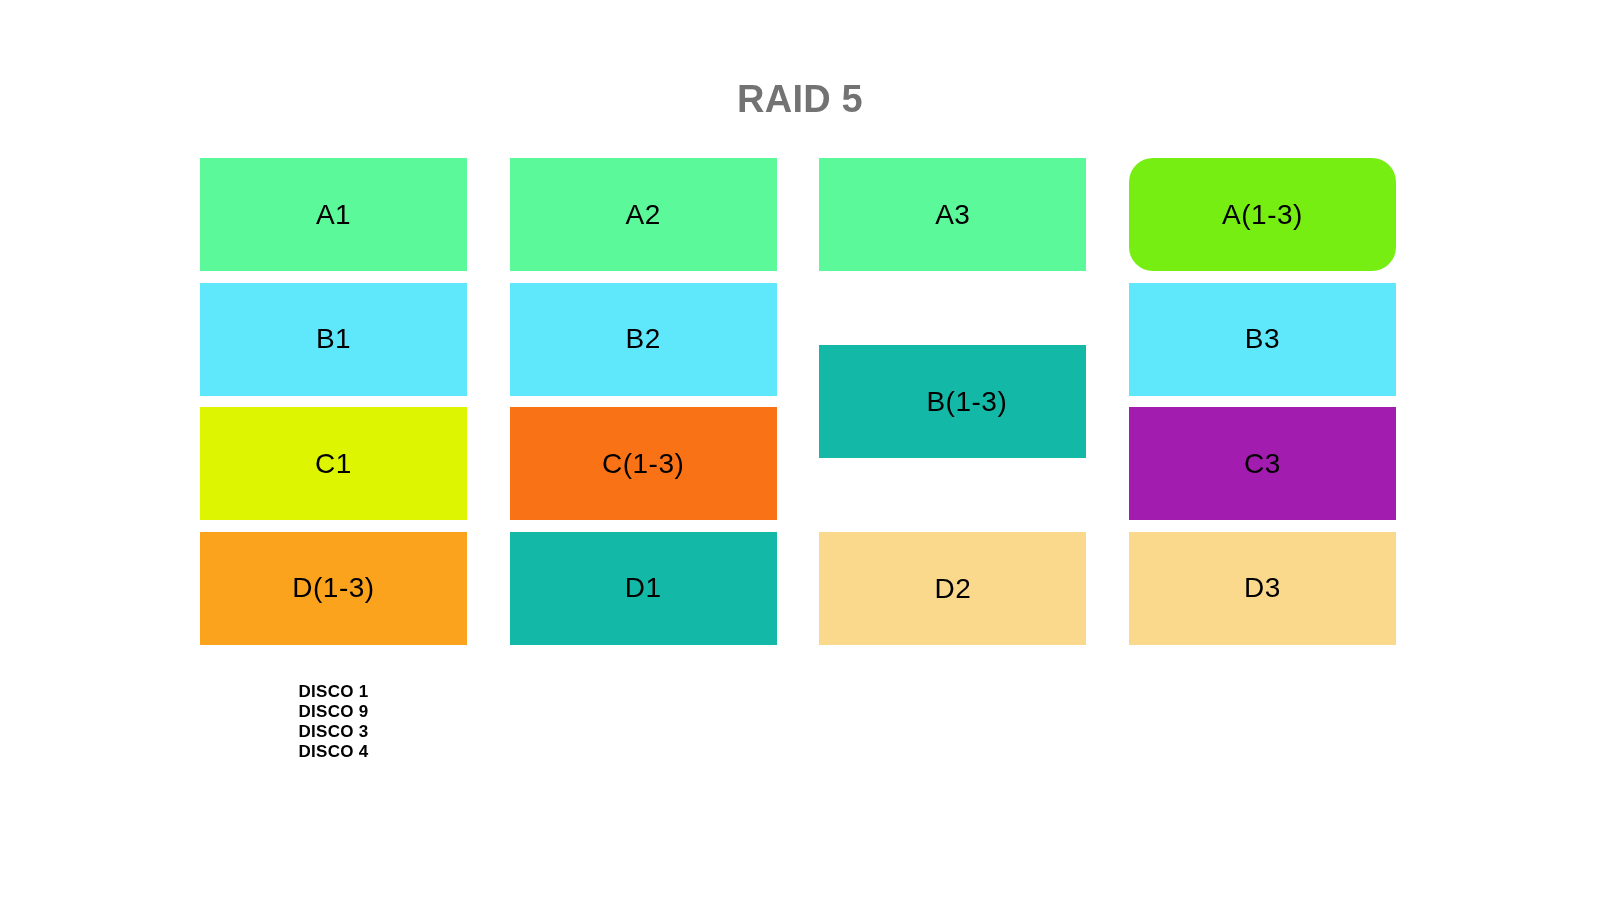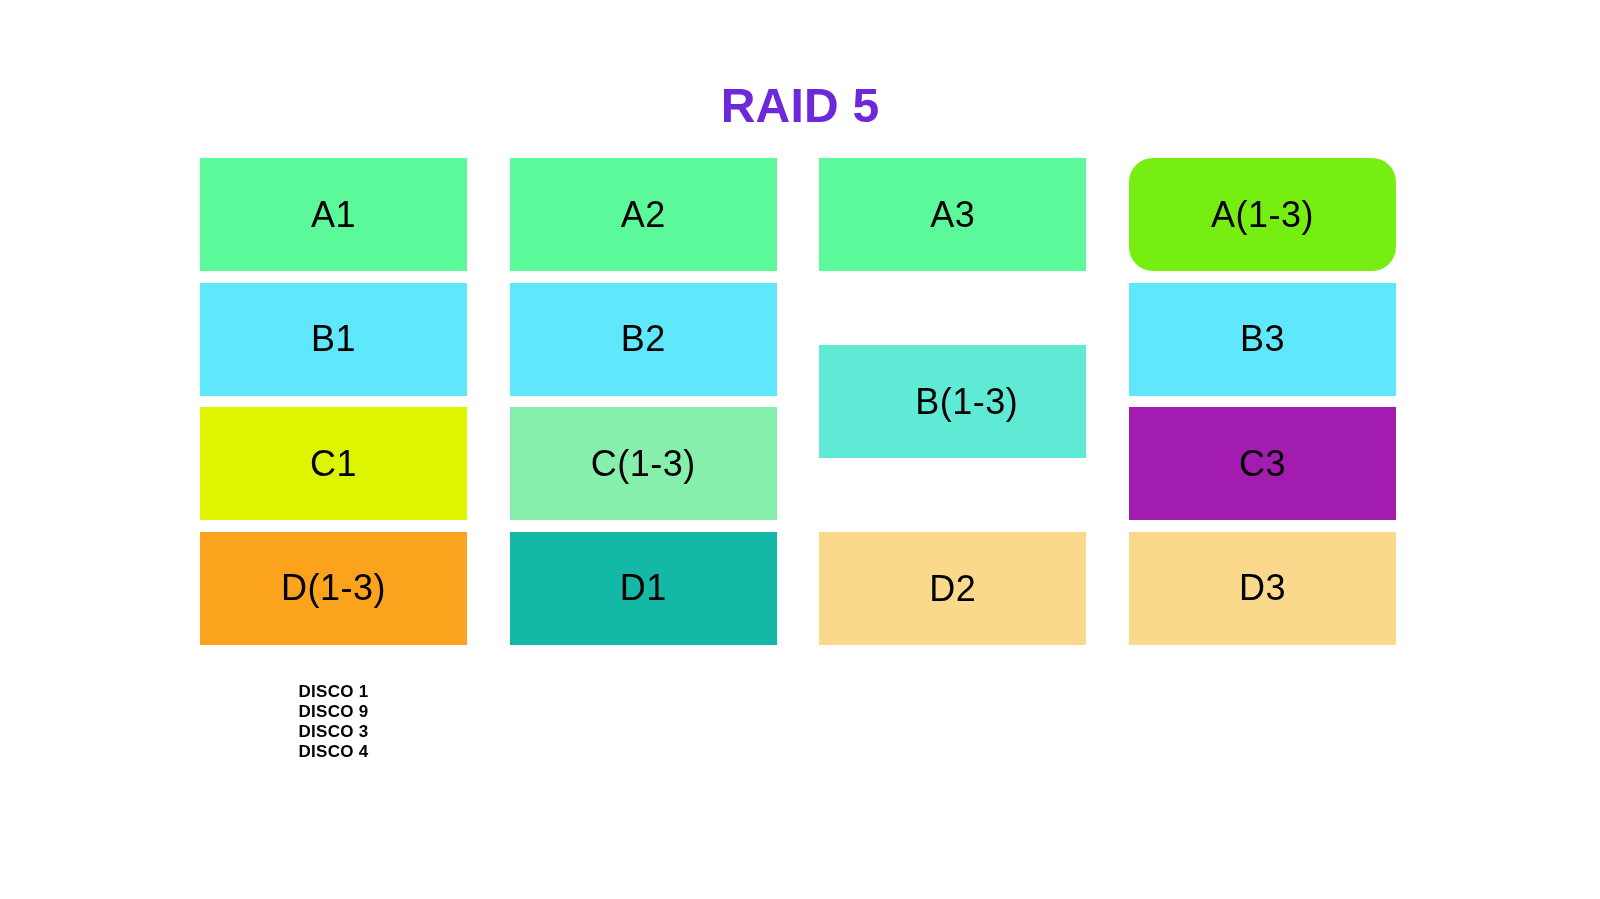--- a/index.html
+++ b/index.html
@@ -17,23 +17,23 @@
     position: relative;
     width: 1600px;
     height: 899px;
   }
   #diagram-title {
     position: absolute;
     top: 78px;
     left: 0;
     width: 1600px;
     text-align: center;
-    font-size: 48px;
+    font-size: 38px;
     font-weight: bold;
-    color: #6d28d9;
+    color: #737373;
     letter-spacing: 0.2px;
   }
   #disk-grid {
     position: absolute;
     left: 200px;
     top: 158px;
     width: 1196px;
     height: 487px;
     display: flex;
     flex-direction: row;
@@ -48,21 +48,21 @@
   }
   .stripe-block {
     width: 267px;
     height: 113px;
     display: flex;
     align-items: center;
     justify-content: center;
     box-sizing: border-box;
   }
   .stripe-label {
-    font-size: 36px;
+    font-size: 28px;
     font-weight: 400;
     color: #000000;
     line-height: 1;
     letter-spacing: 0.5px;
   }
   #disk-labels {
     position: absolute;
     left: 200px;
     top: 682px;
     width: 1196px;
@@ -103,33 +103,33 @@
       </div>
     </div>
 
     <div class="disk-column">
       <div class="stripe-block" style="background-color: rgb(92, 249, 154);">
         <span class="stripe-label">A2</span>
       </div>
       <div class="stripe-block" style="background-color: rgb(95, 231, 251);">
         <span class="stripe-label">B2</span>
       </div>
-      <div class="stripe-block" style="background-color: #86efac;">
+      <div class="stripe-block" style="background-color: #f97316;">
         <span class="stripe-label">C(1-3)</span>
       </div>
       <div class="stripe-block" style="background-color: #14b8a6;">
         <span class="stripe-label">D1</span>
       </div>
     </div>
 
     <div class="disk-column">
       <div class="stripe-block" style="background-color: rgb(92, 249, 154);">
         <span class="stripe-label">A3</span>
       </div>
-      <div class="stripe-block" style="background-color: #5eead4; padding-left: 28px;">
+      <div class="stripe-block" style="background-color: #14b8a6; padding-left: 28px;">
         <span class="stripe-label">B(1-3)</span>
       </div>
       <div class="stripe-block" style="background-color: rgb(251, 217, 140);">
         <span class="stripe-label">D2</span>
       </div>
     </div>
 
     <div class="disk-column">
       <div class="stripe-block" style="background-color: rgb(119, 238, 17); border-radius: 24px;">
         <span class="stripe-label">A(1-3)</span>

